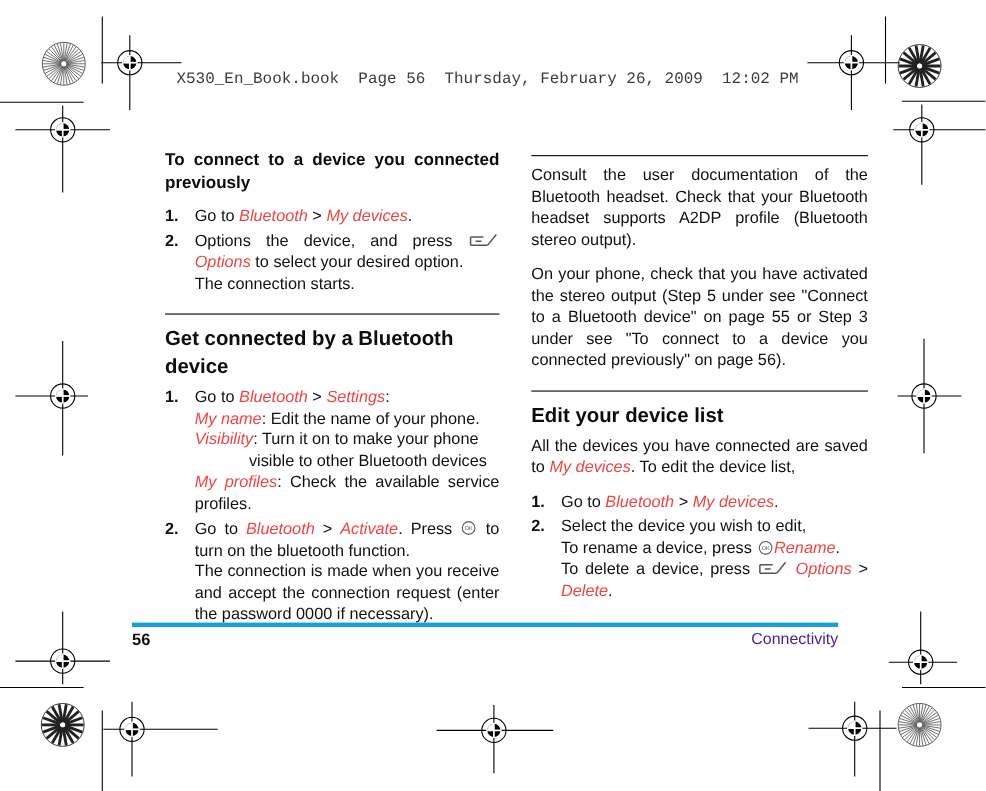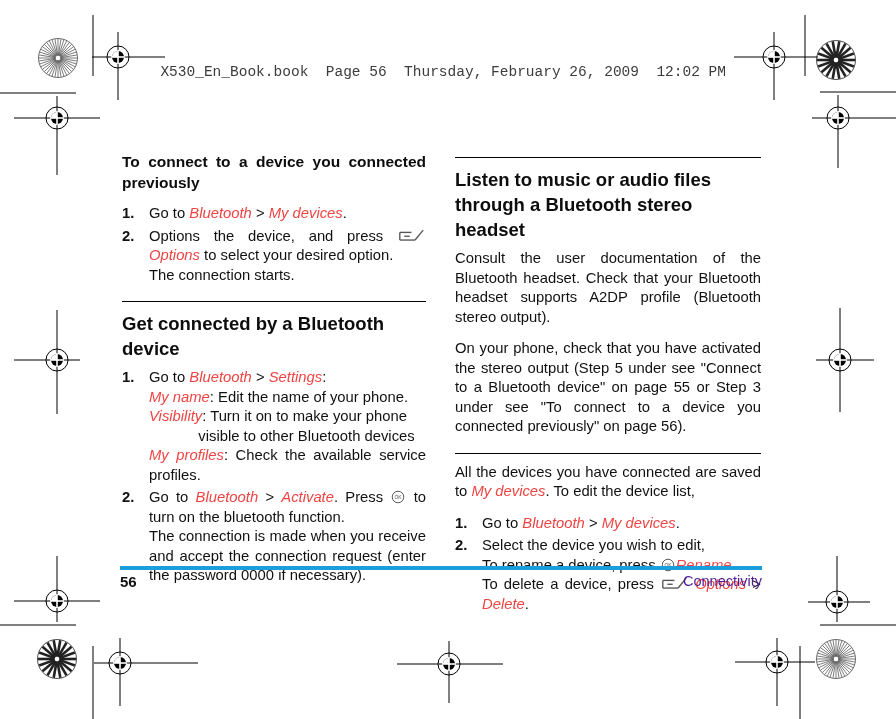--- a/index.html
+++ b/index.html
@@ -9,21 +9,21 @@
     font-family:"Liberation Sans","DejaVu Sans",sans-serif;
     color:#111;
   }
   #marks{position:absolute;left:0;top:0;z-index:1;}
   .header-line{
     position:absolute;left:143px;top:48px;width:640px;z-index:2;
     font-family:"Liberation Mono","DejaVu Sans Mono",monospace;
     font-size:14.5px;color:#3c3c3c;white-space:pre;
   }
   .page-content{position:absolute;top:135px;z-index:2;}
-  .col{position:absolute;top:16px;}
+  .col{position:absolute;top:0;margin-left:28px;}
   .col-left{left:122px;width:304px;}
   .col-right{left:455px;width:306px;}
   section{margin:0 0 16px 0;}
   .rule{border-top:1.6px solid #000;margin:6px 0 9px 0;}
   h2{margin:0;padding:0;font-weight:bold;color:#0d0d0d;}
   h2.small{font-size:15.5px;line-height:21px;margin-bottom:11px;text-align:justify;}
   h2.large{font-size:18.5px;line-height:25px;margin-bottom:7px;}
   p{margin:0 0 12px 0;font-size:14.8px;line-height:19.5px;text-align:justify;}
   .step{position:relative;padding-left:27px;margin:0 0 3px 0;
         font-size:14.8px;line-height:19.5px;text-align:justify;}
@@ -303,26 +303,26 @@
         <div class="step"><span class="num">1.</span><span><span>Go to </span><span class="link">Bluetooth</span><span> &gt; </span><span class="link">Settings</span><span>:</span><br><span class="link">My name</span><span>: Edit the name of your phone.</span><br><span class="link">Visibility</span><span>: Turn it on to make your phone</span><br><span>&nbsp;&nbsp;&nbsp;&nbsp;&nbsp;&nbsp;&nbsp;&nbsp;&nbsp;&nbsp;&nbsp;&nbsp;visible to other Bluetooth devices</span><br><span class="link">My profiles</span><span>: Check the available service profiles.</span></span></div>
         <div class="step"><span class="num">2.</span><span><span>Go to </span><span class="link">Bluetooth</span><span> &gt; </span><span class="link">Activate</span><span>. Press </span><span class="kicon"><svg viewBox="0 0 16 16" width="14" height="14">
                 <circle cx="8" cy="8" r="6.6" fill="none" stroke="#555" stroke-width="1.1"></circle>
                 <text x="8" y="10.4" font-size="5.6" text-anchor="middle" fill="#555" font-family="Liberation Sans, sans-serif">OK</text>
               </svg></span><span>  to turn on the bluetooth function.</span><br><span>The connection is made when you receive and accept the connection request (enter the password 0000 if necessary).</span></span></div>
       </section>
     </div>
   <div class="col col-right" id="col-right">
       <section>
         <div class="rule"></div>
-        <h2 class="large">Listen to music or audio files through a Bluetooth stereo headset</h2>
         <p><span>Consult the user documentation of the Bluetooth headset. Check that your Bluetooth headset supports A2DP profile (Bluetooth stereo output).</span></p>
         <p><span>On your phone, check that you have activated the stereo output (Step 5 under see "Connect to a Bluetooth device" on page 55 or Step 3 under see "To connect to a device you connected previously" on page 56).</span></p>
       </section>
       <section>
         <div class="rule"></div>
+        <h2 class="large">Edit your device list</h2>
         <p><span>All the devices you have  connected are saved to </span><span class="link">My devices</span><span>. To edit the device list,</span></p>
         <div class="step"><span class="num">1.</span><span><span>Go to </span><span class="link">Bluetooth</span><span>  &gt; </span><span class="link">My devices</span><span>.</span></span></div>
         <div class="step"><span class="num">2.</span><span><span>Select the device you wish to edit,</span><br><span>To rename a device, press </span><span class="kicon"><svg viewBox="0 0 16 16" width="14" height="14">
                 <circle cx="8" cy="8" r="6.6" fill="none" stroke="#555" stroke-width="1.1"></circle>
                 <text x="8" y="10.4" font-size="5.6" text-anchor="middle" fill="#555" font-family="Liberation Sans, sans-serif">OK</text>
               </svg></span><span class="link">Rename</span><span>.</span><br><span>To delete a device, press </span><span class="kicon"><svg viewBox="0 0 30 15" width="27" height="14">
                 <g fill="none" stroke="#555" stroke-width="1.5">
                   <path d="M2 3.5 H15"></path>
                   <path d="M2 3.5 V12"></path>
                   <path d="M2 12 H19"></path>

